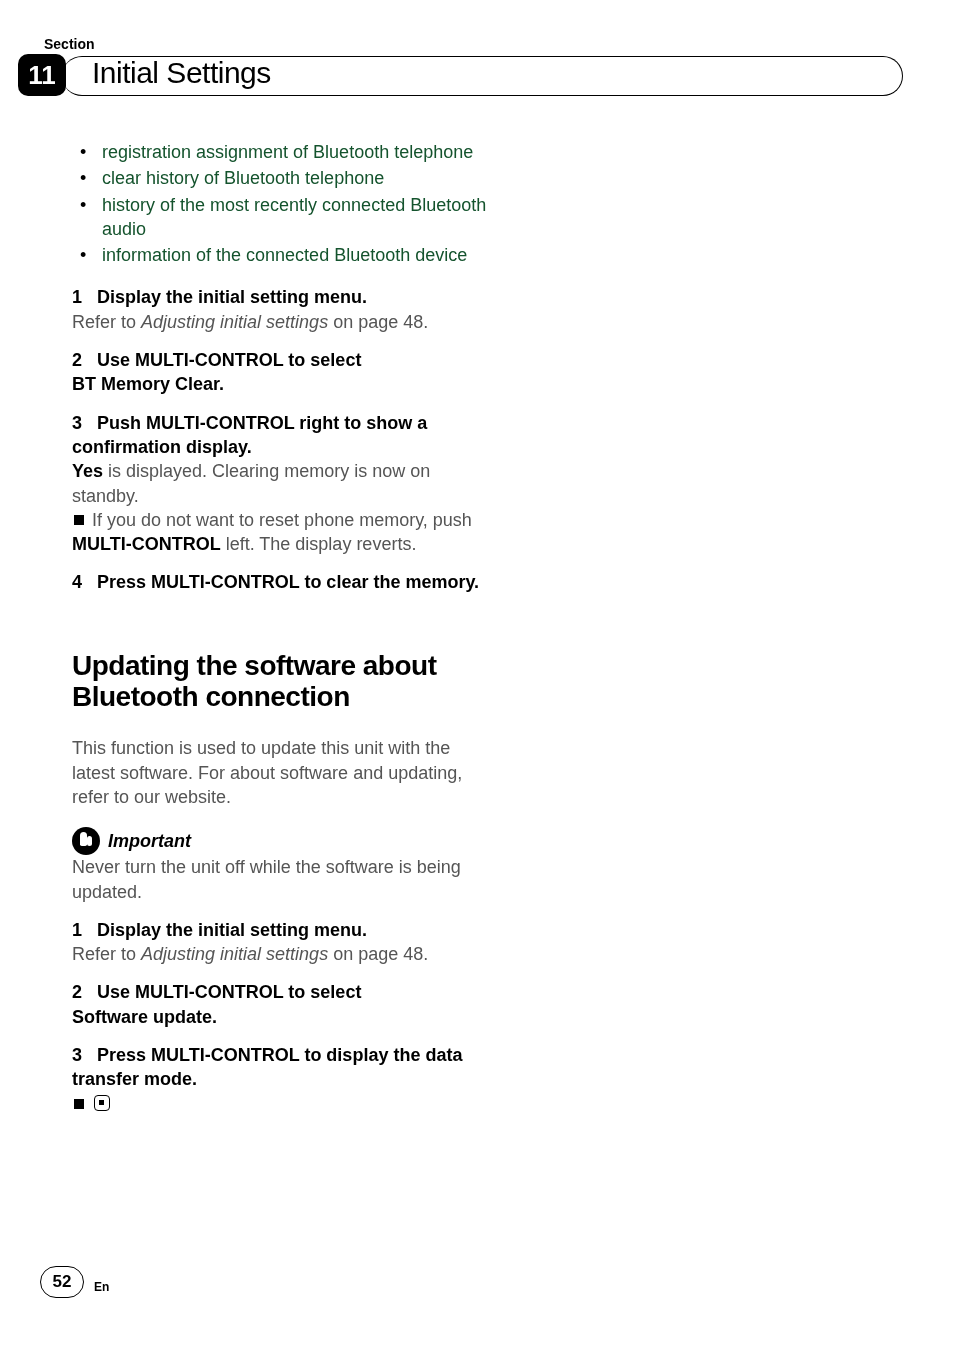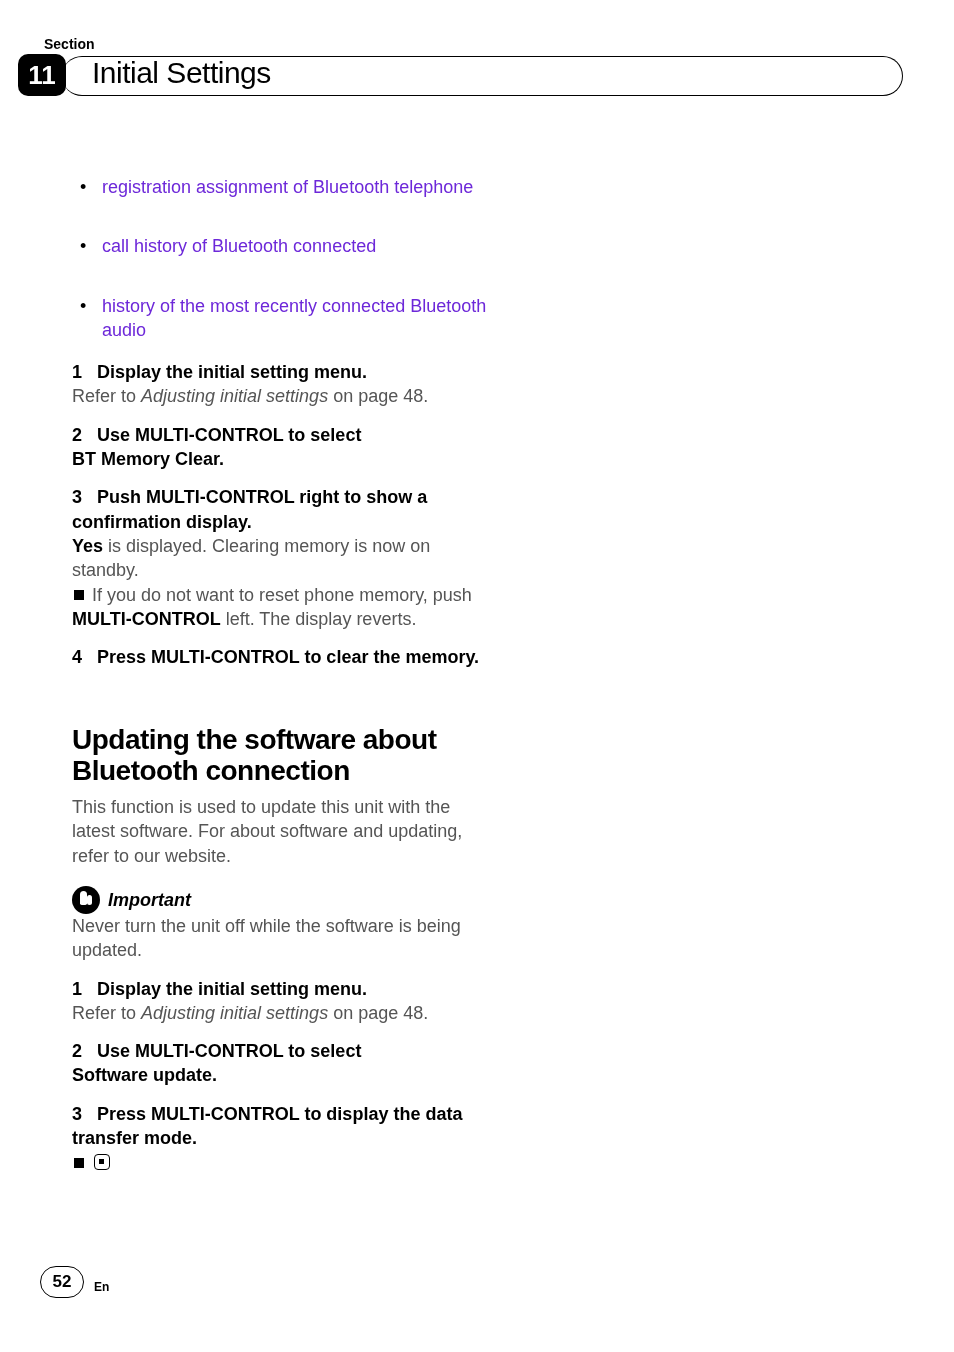--- a/index.html
+++ b/index.html
@@ -81,22 +81,21 @@
   }
   ul.bullets {
     list-style: none;
     margin: 0 0 18px 0;
     padding: 0;
   }
   ul.bullets li {
     position: relative;
     padding-left: 30px;
     margin-bottom: 2px;
-    color: #6d28d9;
-    margin-top: 35px;
+    color: #14532d;
   }
   ul.bullets li::before {
     content: "•";
     position: absolute;
     left: 8px;
     top: 0;
     color: #000;
     font-size: 18px;
   }
   .step {
@@ -136,21 +135,21 @@
     content:"";
     position:absolute;
     left:3.5px; top:3.5px;
     width:5px; height:5px;
     background:#000;
   }
   h2.section-h2 {
     font-size: 28px;
     font-weight: 800;
     letter-spacing: -0.5px;
-    margin: 56px 0 8px 0;
+    margin: 56px 0 24px 0;
     line-height: 1.1;
     color:#000;
   }
   .important-row {
     display:flex;
     align-items:center;
     margin-top: 18px;
   }
   .important-icon {
     width:28px; height:28px;
@@ -218,22 +217,23 @@
   <div class="header-row">
     <div class="badge">11</div>
     <div class="header-pill"></div>
     <div class="chapter-title">Initial Settings</div>
   </div>
 
   <div class="content">
 
     <ul class="bullets">
       <li>registration assignment of Bluetooth telephone</li>
-      <li>call history of Bluetooth connected</li>
+      <li>clear history of Bluetooth telephone</li>
       <li>history of the most recently connected Bluetooth audio</li>
+      <li>information of the connected Bluetooth device</li>
     </ul>
 
     <div class="step">
       <div class="step-head">
         <span>1</span>&nbsp;&nbsp;&nbsp;<span>Display the initial setting menu.</span>
       </div>
       <div class="step-body">
         <span>Refer to </span><span class="italic">Adjusting initial settings</span><span> on page 48.</span>
       </div>
     </div>

